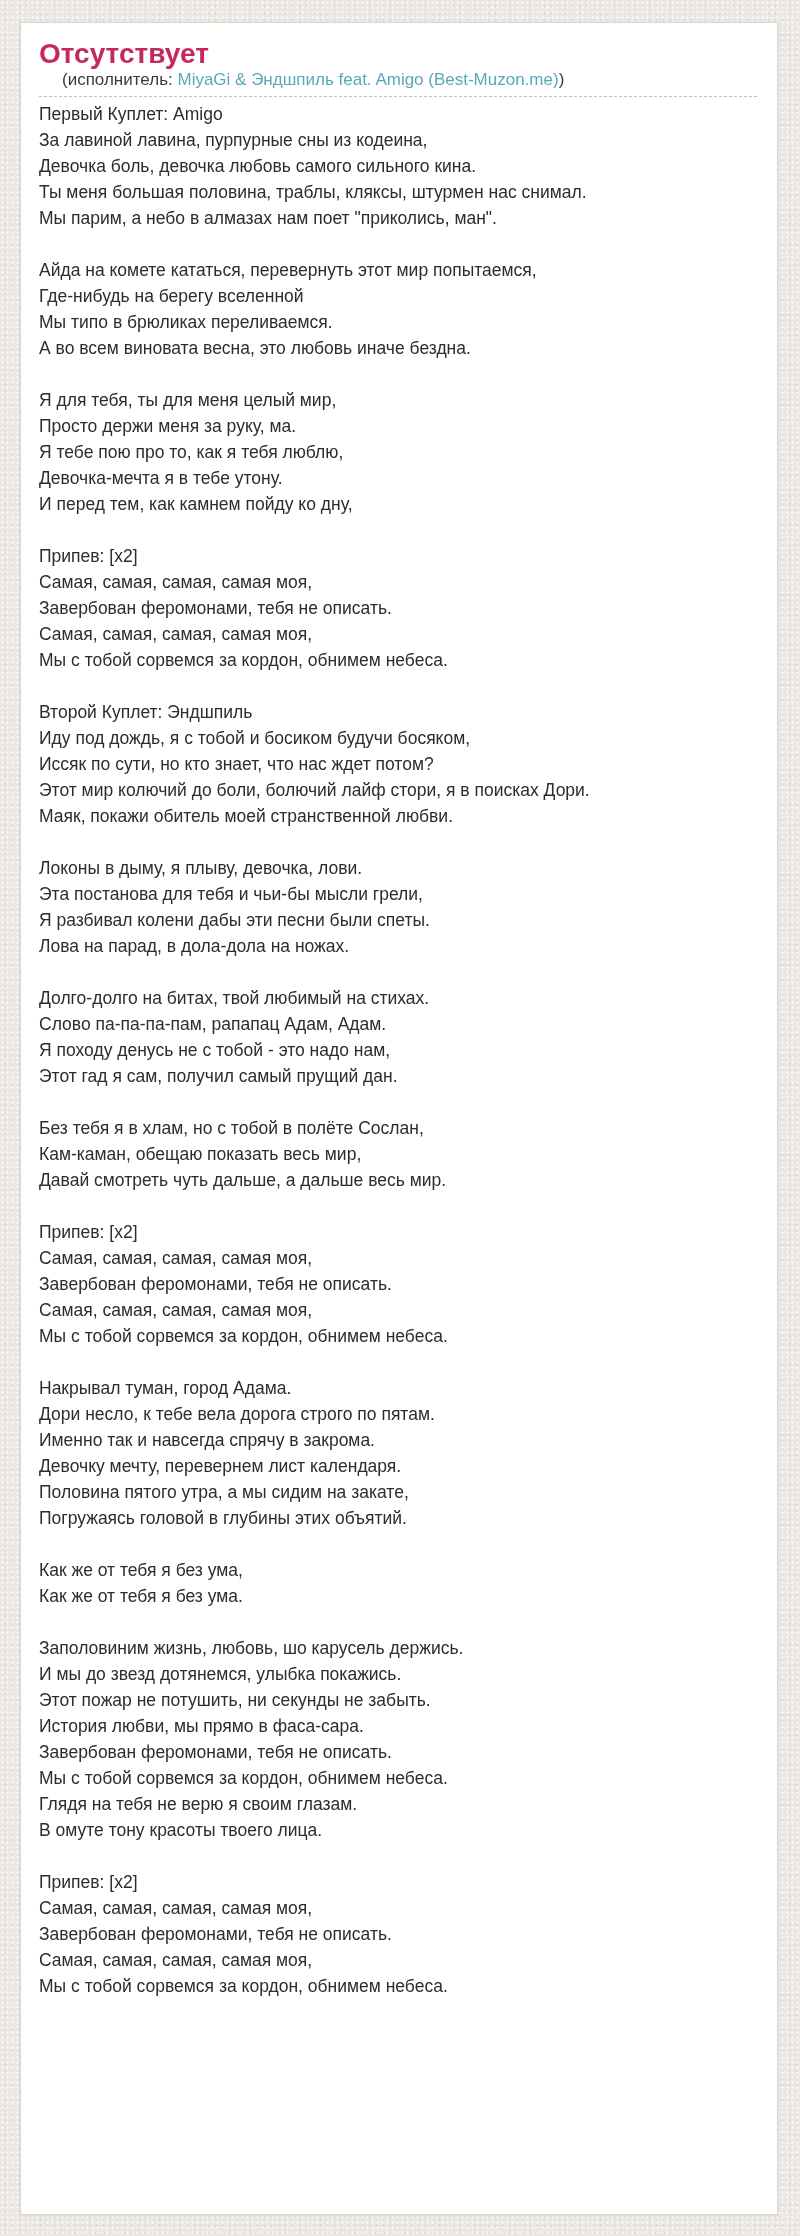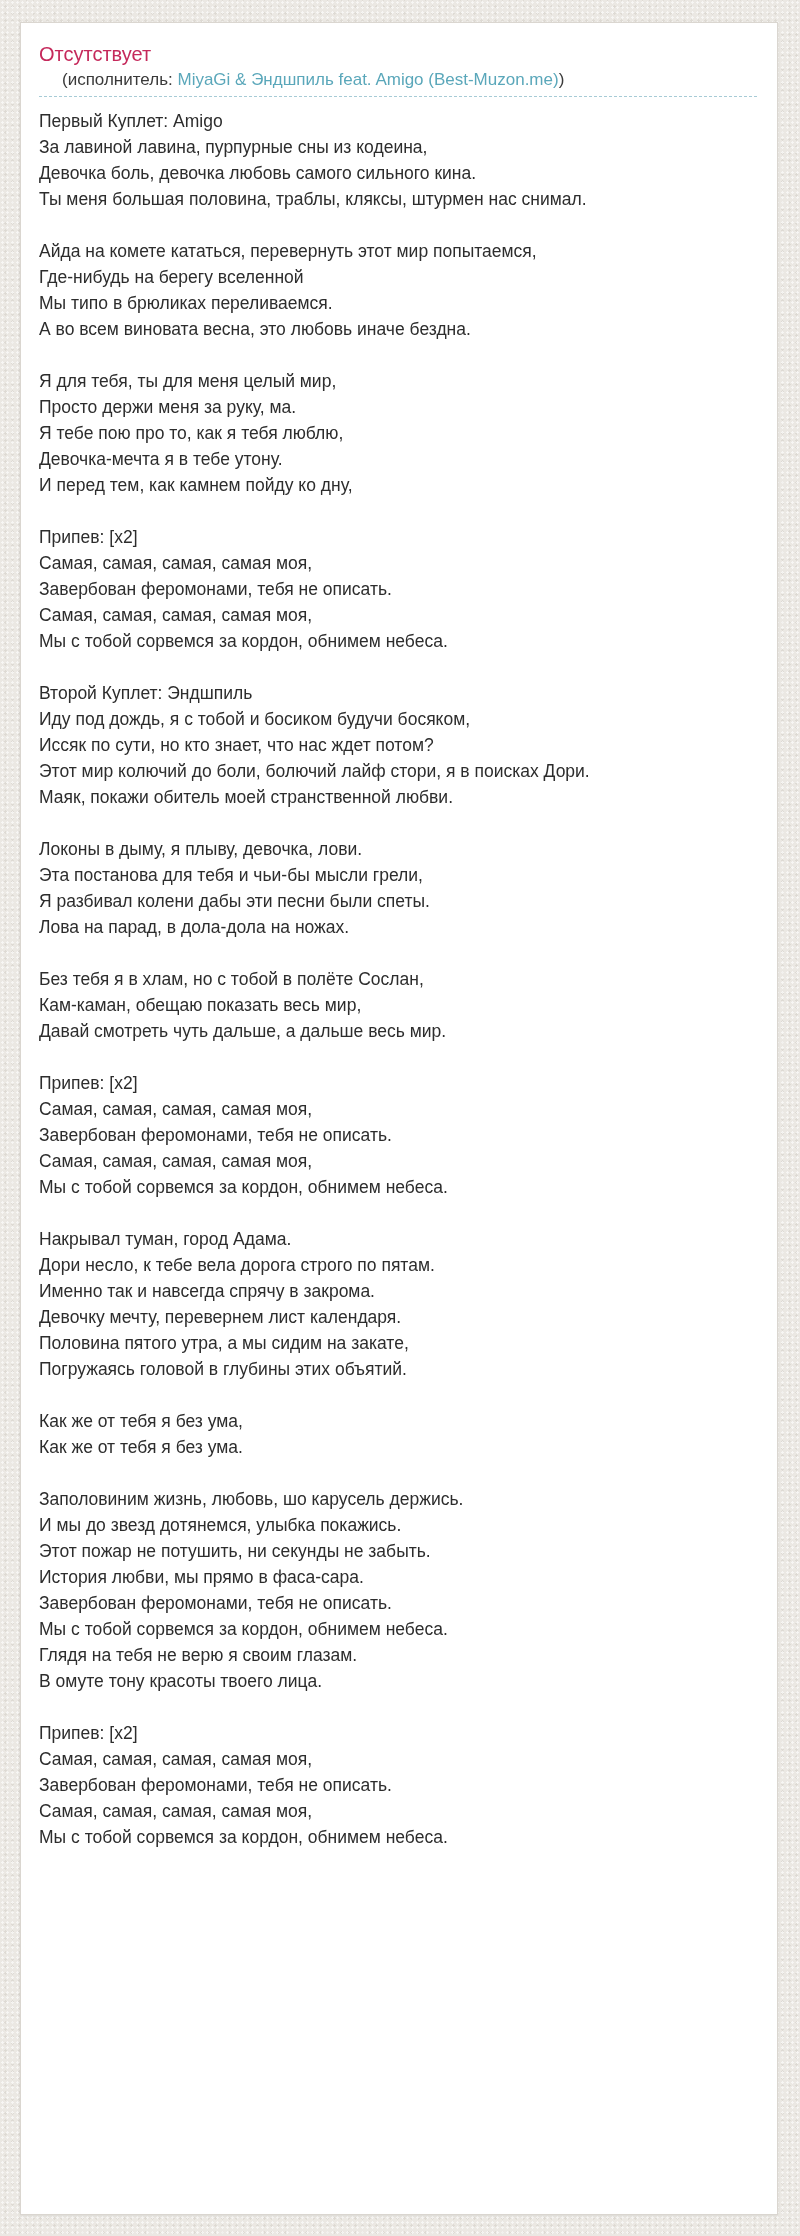--- a/index.html
+++ b/index.html
@@ -31,40 +31,40 @@
     box-shadow: 0 1px 3px rgba(0,0,0,0.07);
     padding: 16px 20px 0 18px;
     overflow: hidden;
   }
   .header {
     border-bottom: 1px dashed var(--dashed-divider-color, #a7cbd6);
     padding-bottom: 5px;
   }
   .title {
     display: block;
-    font-size: 20px;
+    font-size: 28px;
     line-height: 30px;
-    font-weight: 400;
+    font-weight: 700;
     color: var(--title-color, #c5295b);
     text-decoration: none;
     cursor: pointer;
   }
   .artist-line {
     font-size: 17px;
     line-height: 22px;
     color: #3a3a3a;
     margin-left: 23px;
   }
   .artist-link {
     color: var(--link-color, #5aa7ba);
     text-decoration: none;
     cursor: pointer;
   }
   .lyrics {
-    margin-top: 11px;
+    margin-top: 4px;
     font-size: 17.5px;
     line-height: 26px;
     color: var(--text-color, #2d2d2d);
   }
   .stanza {
     margin: 0 0 26px 0;
   }
   .stanza:last-child {
     margin-bottom: 0;
   }
@@ -79,20 +79,21 @@
   <div class="header">
     <a class="title">Отсутствует</a>
     <div class="artist-line"><span>(исполнитель: </span><a class="artist-link">MiyaGi &amp; Эндшпиль feat. Amigo (Best-Muzon.me)</a><span>)</span></div>
   </div>
   <div class="lyrics" id="lyrics">
       <div class="stanza">
         <div class="lyric-line">Первый Куплет: Amigo</div>
         <div class="lyric-line">За лавиной лавина, пурпурные сны из кодеина,</div>
         <div class="lyric-line">Девочка боль, девочка любовь самого сильного кина.</div>
         <div class="lyric-line">Ты меня большая половина, траблы, кляксы, штурмен нас снимал.</div>
+        <div class="lyric-line">Мы парим, а небо в алмазах нам поет "приколись, ман".</div>
       </div>
       <div class="stanza">
         <div class="lyric-line">Айда на комете кататься, перевернуть этот мир попытаемся,</div>
         <div class="lyric-line">Где-нибудь на берегу вселенной</div>
         <div class="lyric-line">Мы типо в брюликах переливаемся.</div>
         <div class="lyric-line">А во всем виновата весна, это любовь иначе бездна.</div>
       </div>
       <div class="stanza">
         <div class="lyric-line">Я для тебя, ты для меня целый мир,</div>
         <div class="lyric-line">Просто держи меня за руку, ма.</div>
@@ -112,20 +113,26 @@
         <div class="lyric-line">Иду под дождь, я с тобой и босиком будучи босяком,</div>
         <div class="lyric-line">Иссяк по сути, но кто знает, что нас ждет потом?</div>
         <div class="lyric-line">Этот мир колючий до боли, болючий лайф стори, я в поисках Дори.</div>
         <div class="lyric-line">Маяк, покажи обитель моей странственной любви.</div>
       </div>
       <div class="stanza">
         <div class="lyric-line">Локоны в дыму, я плыву, девочка, лови.</div>
         <div class="lyric-line">Эта постанова для тебя и чьи-бы мысли грели,</div>
         <div class="lyric-line">Я разбивал колени дабы эти песни были спеты.</div>
         <div class="lyric-line">Лова на парад, в дола-дола на ножах.</div>
+      </div>
+      <div class="stanza">
+        <div class="lyric-line">Долго-долго на битах, твой любимый на стихах.</div>
+        <div class="lyric-line">Слово па-па-па-пам, рапапац Адам, Адам.</div>
+        <div class="lyric-line">Я походу денусь не с тобой - это надо нам,</div>
+        <div class="lyric-line">Этот гад я сам, получил самый прущий дан.</div>
       </div>
       <div class="stanza">
         <div class="lyric-line">Без тебя я в хлам, но с тобой в полёте Сослан,</div>
         <div class="lyric-line">Кам-каман, обещаю показать весь мир,</div>
         <div class="lyric-line">Давай смотреть чуть дальше, а дальше весь мир.</div>
       </div>
       <div class="stanza">
         <div class="lyric-line">Припев: [x2]</div>
         <div class="lyric-line">Самая, самая, самая, самая моя,</div>
         <div class="lyric-line">Завербован феромонами, тебя не описать.</div>

